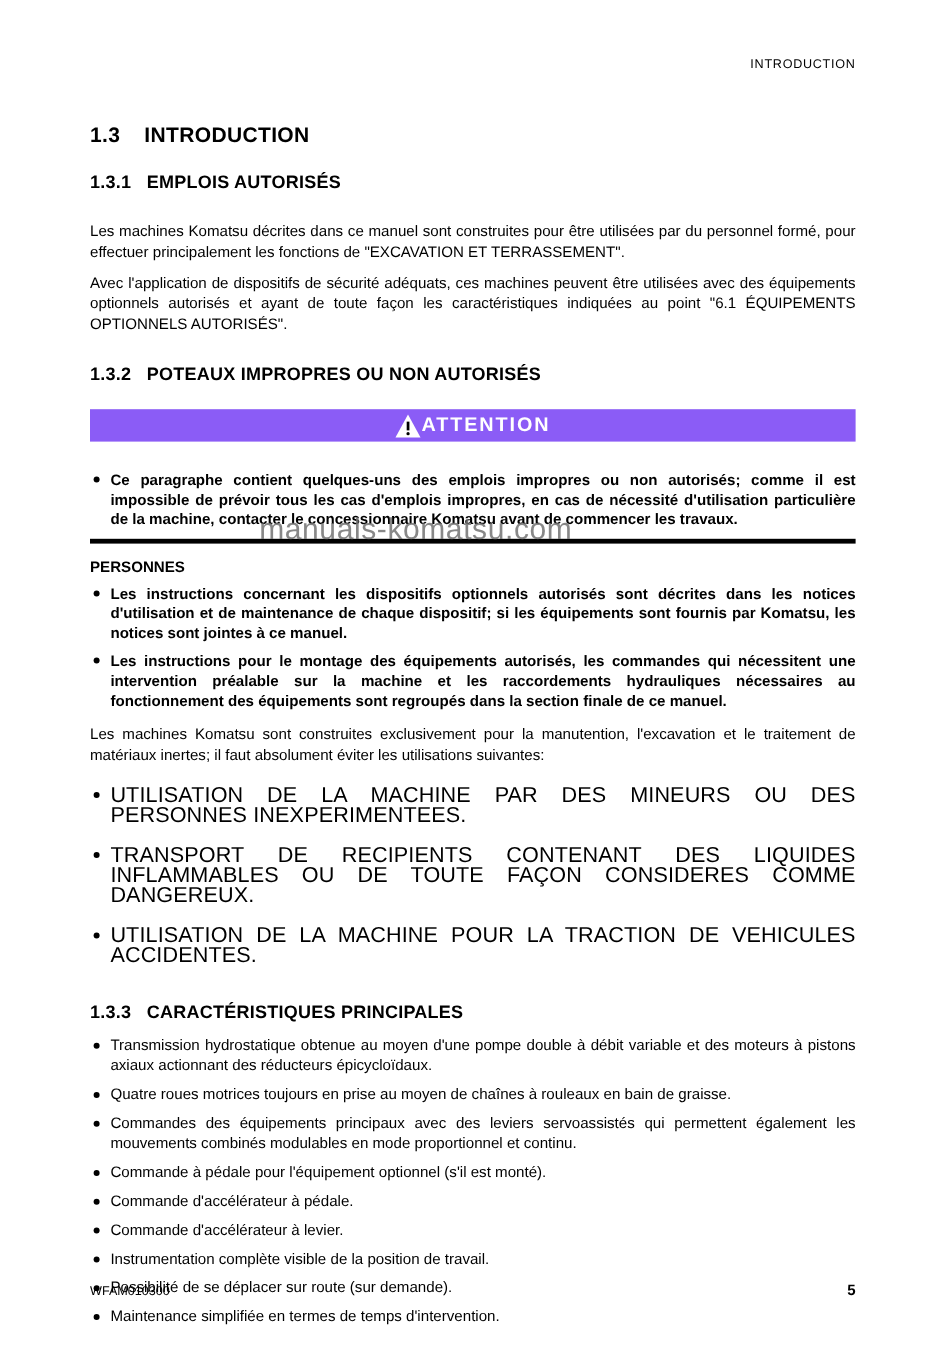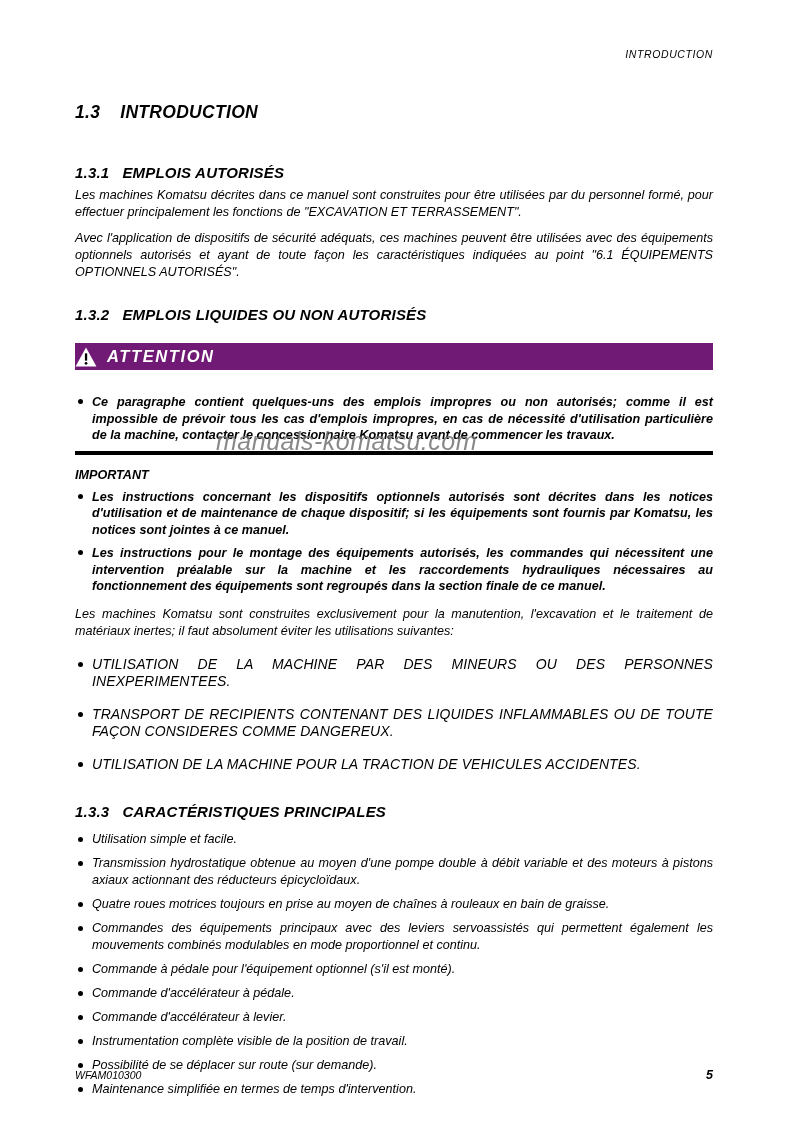--- a/index.html
+++ b/index.html
@@ -9,48 +9,47 @@
     font-family: "Liberation Sans", sans-serif;
     color: #000;
     position: relative;
     overflow: hidden;
   }
   .page {
     position: relative;
     width: 761px; height: 1123px;
     padding: 48px 48px 0 75px;
     overflow: hidden;
-    font-style: italic;
   }
   .header { text-align: right; font-size: 10.5px; letter-spacing: 0.6px; height: 14px; }
 
   h1.title { margin-top: 40px; font-size: 17.5px; font-weight: bold; letter-spacing: 0.3px; }
   h1.title .hnum { display: inline-block; margin-right: 20px; }
 
   h2.sec-h { font-size: 15px; font-weight: bold; letter-spacing: 0.2px; }
   h2.sec-h .hnum { display: inline-block; margin-right: 13px; }
 
-  .sec131-h { margin-top: 41px; }
+  .sec131-h { margin-top: 21px; }
   .sec132-h { margin-top: 25px; }
   .sec133-h { margin-top: 30px; }
 
   .body-p {
     font-size: 12.6px; line-height: 17px;
     text-align: justify;
     margin-top: 9px;
   }
-  .first-p { margin-top: 6px; }
+  .first-p { margin-top: 24px; }
 
   .attention-banner {
     margin-top: 20px;
     height: 27px;
-    background: #701a75;
+    background: #8b5cf6;
     color: #fff;
-    display: flex; align-items: center; justify-content: flex-start;
-    gap: 10px;
+    display: flex; align-items: center; justify-content: center;
+    gap: 0;
   }
   .attention-label { font-size: 16.5px; font-weight: bold; letter-spacing: 1.6px; }
   .warn-icon { display: inline-flex; align-items: center; }
 
   .blist { list-style: none; }
   .blist li { position: relative; padding-left: 17px; }
   .blt {
     position: absolute; left: 3px; top: 6px;
     width: 5px; height: 5px; border-radius: 50%;
     background: #000;
@@ -69,21 +68,21 @@
 
   .important-label { margin-top: 13px; font-size: 12.6px; font-weight: bold; }
   .important-list { margin-top: 7px; }
   .important-list li { margin-top: 7px; }
   .important-list li:first-child { margin-top: 0; }
 
   .mid-p { margin-top: 11px; }
 
   .caps-list { margin-top: 7px; }
   .caps-list li {
-    font-size: 14px; line-height: 17px;
+    font-size: 18px; line-height: 17px;
     text-align: justify;
     letter-spacing: 0.1px;
     margin-top: 16px;
   }
 
   .feat-list { margin-top: 11px; }
   .feat-list li {
     font-size: 12.6px; line-height: 17px;
     text-align: justify;
     margin-top: 7px;
@@ -124,42 +123,42 @@
   <section>
     <h2 class="sec-h sec131-h">
       <span class="hnum">1.3.1</span><span>EMPLOIS AUTORISÉS</span>
     </h2>
     <p class="body-p first-p">Les machines Komatsu décrites dans ce manuel sont construites pour être utilisées par du personnel formé, pour effectuer principalement les fonctions de "EXCAVATION ET TERRASSEMENT".</p>
     <p class="body-p">Avec l'application de dispositifs de sécurité adéquats, ces machines peuvent être utilisées avec des équipements optionnels autorisés et ayant de toute façon les caractéristiques indiquées au point "6.1 ÉQUIPEMENTS OPTIONNELS AUTORISÉS".</p>
   </section>
 
   <section>
     <h2 class="sec-h sec132-h">
-      <span class="hnum">1.3.2</span><span>EMPLOIS LIQUIDES OU NON AUTORISÉS</span>
+      <span class="hnum">1.3.2</span><span>POTEAUX IMPROPRES OU NON AUTORISÉS</span>
     </h2>
 
     <div class="attention-banner">
       <span class="warn-icon">
         <svg width="22" height="20" viewBox="0 0 24 22" aria-hidden="true">
           <path d="M12 0.5 L23.5 21.5 H0.5 Z" fill="#ffffff"></path>
           <rect x="10.8" y="7" width="2.5" height="8" fill="#000000"></rect>
           <circle cx="12.05" cy="18" r="1.5" fill="#000000"></circle>
         </svg>
       </span>
       <span class="attention-label">ATTENTION</span>
     </div>
 
     <ul class="blist bold-list">
 
         <li><span class="blt"></span><span>Ce paragraphe contient quelques-uns des emplois impropres ou non autorisés; comme il est impossible de prévoir tous les cas d'emplois impropres, en cas de nécessité d'utilisation particulière de la machine, contacter le concessionnaire Komatsu avant de commencer les travaux.</span></li>
       </ul>
 
     <div class="thick-rule"></div>
 
-    <div class="important-label">IMPORTANT</div>
+    <div class="important-label">PERSONNES</div>
 
     <ul class="blist bold-list important-list">
 
         <li><span class="blt"></span><span>Les instructions concernant les dispositifs optionnels autorisés sont décrites dans les notices d'utilisation et de maintenance de chaque dispositif; si les équipements sont fournis par Komatsu, les notices sont jointes à ce manuel.</span></li>
 
         <li><span class="blt"></span><span>Les instructions pour le montage des équipements autorisés, les commandes qui nécessitent une intervention préalable sur la machine et les raccordements hydrauliques nécessaires au fonctionnement des équipements sont regroupés dans la section finale de ce manuel.</span></li>
       </ul>
 
     <p class="body-p mid-p">Les machines Komatsu sont construites exclusivement pour la manutention, l'excavation et le traitement de matériaux inertes; il faut absolument éviter les utilisations suivantes:</p>
 
@@ -175,21 +174,20 @@
       </ul>
   </section>
 
   <section>
     <h2 class="sec-h sec133-h">
       <span class="hnum">1.3.3</span><span>CARACTÉRISTIQUES PRINCIPALES</span>
     </h2>
 
     <ul class="blist feat-list">
 
-        <li><span class="blt"></span><span>Utilisation simple et facile.</span></li>
 
         <li><span class="blt"></span><span>Transmission hydrostatique obtenue au moyen d'une pompe double à débit variable et des moteurs à pistons axiaux actionnant des réducteurs épicycloïdaux.</span></li>
 
         <li><span class="blt"></span><span>Quatre roues motrices toujours en prise au moyen de chaînes à rouleaux en bain de graisse.</span></li>
 
         <li><span class="blt"></span><span>Commandes des équipements principaux avec des leviers servoassistés qui permettent également les mouvements combinés modulables en mode proportionnel et continu.</span></li>
 
         <li><span class="blt"></span><span>Commande à pédale pour l'équipement optionnel (s'il est monté).</span></li>
 
         <li><span class="blt"></span><span>Commande d'accélérateur à pédale.</span></li>

